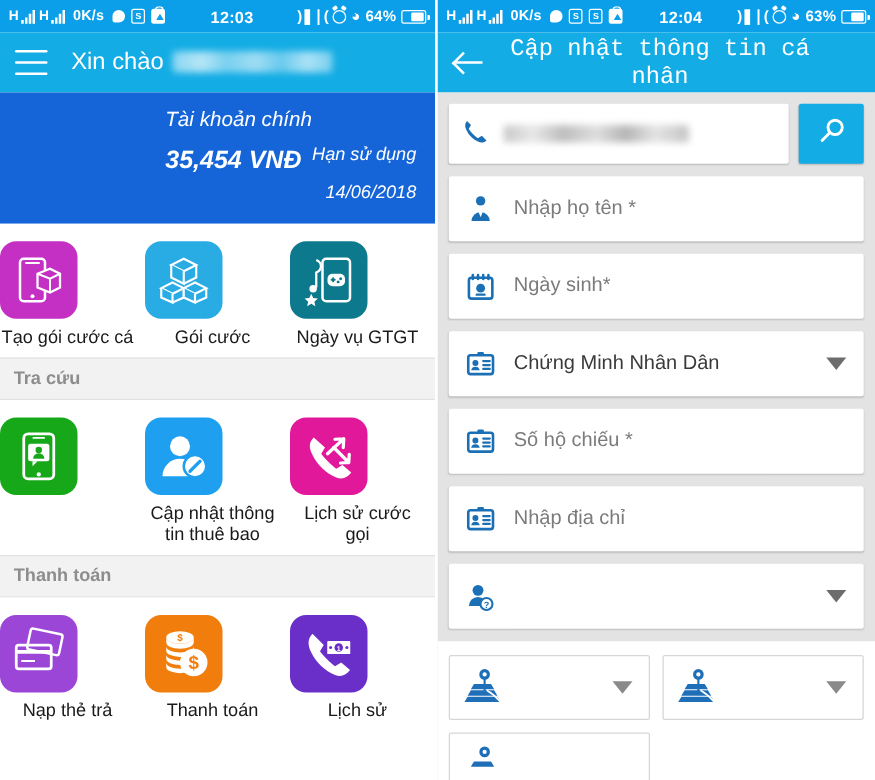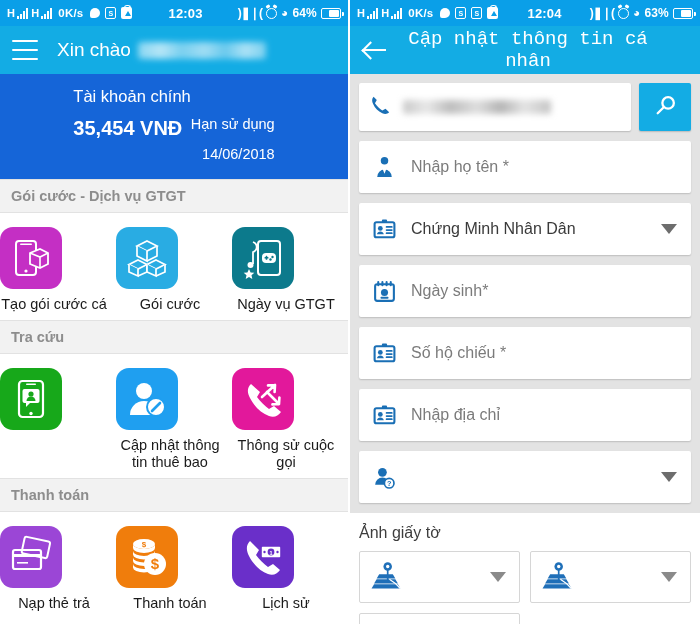--- a/index.html
+++ b/index.html
@@ -94,21 +94,21 @@
   }
   .backarrow::after {
     content: ""; position: absolute; left: 2px; top: 7px; width: 11px; height: 11px;
     border-left: 2px solid #fff; border-bottom: 2px solid #fff; transform: rotate(45deg);
   }
   .appbar-title-c { font-size: 19px; flex: 1; text-align: center; margin-right: 20px; font-family: Liberation Mono, monospace; }
 
   
   .acct {
     background: #1565d8; color: #fff; padding: 13px 15px 17px 15px;
-    display: flex; justify-content: center; align-items: flex-start;
+    display: flex; justify-content: flex-end; align-items: flex-start; font-style: italic;
   }
   .acct-l .acct-label { font-size: 16.5px; font-weight: normal; }
   .acct-l .acct-amt { font-size: 20px; font-weight: bold; margin-top: 11px; }
   .acct-r { text-align: right; margin-top: 29px; }
   .acct-r .acct-label { font-size: 14.5px; }
   .acct-r .acct-date { font-size: 14.5px; margin-top: 14px; }
 
   
   .sec-head {
     background: #f2f2f2; border-top: 1px solid #e2e2e2; border-bottom: 1px solid #e2e2e2;
@@ -236,21 +236,20 @@
       <div class="acct-l">
         <div class="acct-label">Tài khoản chính</div>
         <div class="acct-amt">35,454 VNĐ</div>
       </div>
       <div class="acct-r">
         <div class="acct-label">Hạn sử dụng</div>
         <div class="acct-date">14/06/2018</div>
       </div>
     </div>
 
-    <div class="sec-head">Gói cước - Dịch vụ GTGT</div>
     <div class="grid">
       <div class="cell">
         <div class="tile" style="background:#c42fc4">
           <svg width="44" height="44" viewBox="0 0 44 44" fill="none">
             <rect x="7" y="5" width="20" height="34" rx="3" stroke="#fff" stroke-width="2" fill="none"></rect>
             <rect x="11" y="7.5" width="12" height="1.6" rx=".8" fill="#fff"></rect>
             <circle cx="17" cy="35" r="1.6" fill="#fff"></circle>
             <path d="M21 17 L31 13 L39 17 L39 28 L31 32 L21 28 Z" stroke="#fff" stroke-width="1.8" fill="#c42fc4"></path>
             <path d="M21 17 L31 21 L39 17 M31 21 L31 32" stroke="#fff" stroke-width="1.6" fill="none"></path>
           </svg>
@@ -320,21 +319,21 @@
         <div class="cell-label">Cập nhật thông tin thuê bao</div>
       </div>
       <div class="cell">
         <div class="tile" style="background:#e2189b">
           <svg width="44" height="44" viewBox="0 0 44 44" fill="none">
             <path d="M10 7 C6 11 6 15 9 21 C13 29 20 36 28 39 C33 41 37 39 40 35 L33 29 L28 32 C24 29 19 24 16 20 L19 15 Z" fill="#fff"></path>
             <path d="M21 20 L34 8 M34 8 l-7 .4 M34 8 l-.4 7" stroke="#fff" stroke-width="2.6" stroke-linecap="round" fill="none"></path>
             <path d="M26 15 L38 27 M38 27 l.4-6.5 M38 27 l-6.6 .4" stroke="#fff" stroke-width="2.6" stroke-linecap="round" fill="none"></path>
           </svg>
         </div>
-        <div class="cell-label">Thông sử cuộc gọi</div>
+        <div class="cell-label">Lịch sử cước gọi</div>
       </div>
     </div>
 
     <div class="sec-head">Thanh toán</div>
     <div class="grid">
       <div class="cell">
         <div class="tile" style="background:#9b46d6">
           <svg width="44" height="44" viewBox="0 0 44 44" fill="none">
             <rect x="14" y="4" width="26" height="17" rx="2" transform="rotate(12 27 12)" stroke="#fff" stroke-width="2" fill="none"></rect>
             <rect x="4" y="15" width="28" height="19" rx="2" stroke="#fff" stroke-width="2.2" fill="none"></rect>
@@ -458,36 +457,20 @@
             </svg>
           </span>
           <span class="ftext">Nhập họ tên *</span>
         </div>
       </div>
 
       <div class="frow">
         <div class="field">
           <span class="fico">
             <svg width="25" height="25" viewBox="0 0 24 24" fill="none">
-              <rect x="2.5" y="5" width="19" height="14.5" rx="1.8" stroke="#1a6fb5" stroke-width="2"></rect>
-              <rect x="9.5" y="2.5" width="5" height="3" rx="1" fill="#1a6fb5"></rect>
-              <circle cx="8" cy="11" r="2.3" fill="#1a6fb5"></circle>
-              <path d="M4.7 16.5 a3.4 3.4 0 0 1 6.6 0z" fill="#1a6fb5"></path>
-              <path d="M14 9.5 h5 M14 12.5 h5 M14 15.5 h5" stroke="#1a6fb5" stroke-width="1.7" stroke-linecap="round"></path>
-            </svg>
-          </span>
-          <span class="ftext filled">Chứng Minh Nhân Dân</span>
-          <span class="caret"></span>
-        </div>
-      </div>
-
-      <div class="frow">
-        <div class="field">
-          <span class="fico">
-            <svg width="25" height="25" viewBox="0 0 24 24" fill="none">
               <rect x="3" y="5" width="18" height="16" rx="2" stroke="#1a6fb5" stroke-width="2"></rect>
               <path d="M6 3 v3 M10 3 v3 M14 3 v3 M18 3 v3" stroke="#1a6fb5" stroke-width="2" stroke-linecap="round"></path>
               <circle cx="12" cy="13" r="3.4" fill="#1a6fb5"></circle>
               <path d="M9 18 h6" stroke="#1a6fb5" stroke-width="1.8" stroke-linecap="round"></path>
             </svg>
           </span>
           <span class="ftext">Ngày sinh*</span>
         </div>
       </div>
 
@@ -495,56 +478,71 @@
         <div class="field">
           <span class="fico">
             <svg width="25" height="25" viewBox="0 0 24 24" fill="none">
               <rect x="2.5" y="5" width="19" height="14.5" rx="1.8" stroke="#1a6fb5" stroke-width="2"></rect>
               <rect x="9.5" y="2.5" width="5" height="3" rx="1" fill="#1a6fb5"></rect>
               <circle cx="8" cy="11" r="2.3" fill="#1a6fb5"></circle>
               <path d="M4.7 16.5 a3.4 3.4 0 0 1 6.6 0z" fill="#1a6fb5"></path>
               <path d="M14 9.5 h5 M14 12.5 h5 M14 15.5 h5" stroke="#1a6fb5" stroke-width="1.7" stroke-linecap="round"></path>
             </svg>
           </span>
-          <span class="ftext">Số hộ chiếu *</span>
+          <span class="ftext filled">Chứng Minh Nhân Dân</span>
+          <span class="caret"></span>
         </div>
       </div>
 
       <div class="frow">
         <div class="field">
           <span class="fico">
             <svg width="25" height="25" viewBox="0 0 24 24" fill="none">
               <rect x="2.5" y="5" width="19" height="14.5" rx="1.8" stroke="#1a6fb5" stroke-width="2"></rect>
               <rect x="9.5" y="2.5" width="5" height="3" rx="1" fill="#1a6fb5"></rect>
               <circle cx="8" cy="11" r="2.3" fill="#1a6fb5"></circle>
               <path d="M4.7 16.5 a3.4 3.4 0 0 1 6.6 0z" fill="#1a6fb5"></path>
               <path d="M14 9.5 h5 M14 12.5 h5 M14 15.5 h5" stroke="#1a6fb5" stroke-width="1.7" stroke-linecap="round"></path>
             </svg>
           </span>
+          <span class="ftext">Số hộ chiếu *</span>
+        </div>
+      </div>
+
+      <div class="frow">
+        <div class="field">
+          <span class="fico">
+            <svg width="25" height="25" viewBox="0 0 24 24" fill="none">
+              <rect x="2.5" y="5" width="19" height="14.5" rx="1.8" stroke="#1a6fb5" stroke-width="2"></rect>
+              <rect x="9.5" y="2.5" width="5" height="3" rx="1" fill="#1a6fb5"></rect>
+              <circle cx="8" cy="11" r="2.3" fill="#1a6fb5"></circle>
+              <path d="M4.7 16.5 a3.4 3.4 0 0 1 6.6 0z" fill="#1a6fb5"></path>
+              <path d="M14 9.5 h5 M14 12.5 h5 M14 15.5 h5" stroke="#1a6fb5" stroke-width="1.7" stroke-linecap="round"></path>
+            </svg>
+          </span>
           <span class="ftext">Nhập địa chỉ</span>
         </div>
       </div>
 
       <div class="frow">
         <div class="field">
           <span class="fico">
             <svg width="25" height="25" viewBox="0 0 24 24" fill="none">
               <circle cx="10" cy="7" r="4.2" fill="#1a6fb5"></circle>
               <path d="M3 19 a7 7 0 0 1 14 0z" fill="#1a6fb5"></path>
               <circle cx="16.5" cy="17.5" r="4.6" fill="#fff" stroke="#1a6fb5" stroke-width="1.6"></circle>
               <text x="16.5" y="20.3" font-size="7" font-weight="bold" fill="#1a6fb5" text-anchor="middle" font-family="Liberation Sans, sans-serif">?</text>
             </svg>
           </span>
           <span class="ftext"></span>
           <span class="caret"></span>
         </div>
       </div>
 
       <div class="photo-sec">
-        <div class="photo-title">Ảnh giấy tờ</div>
         <div class="photo-row">
           <div class="photo-box">
             <span>
               <svg width="34" height="30" viewBox="0 0 40 34" fill="#1f6fb8">
                 <path d="M12 16 h16 l3 5 H9z"></path>
                 <path d="M9 22 h22 l3 5 H6z"></path>
                 <path d="M6 28 h28 l3 5 H3z"></path>
                 <circle cx="22" cy="7" r="5" fill="#1f6fb8"></circle>
                 <circle cx="22" cy="7" r="2" fill="#fff"></circle>
                 <path d="M22 11 v12" stroke="#1f6fb8" stroke-width="2"></path>

